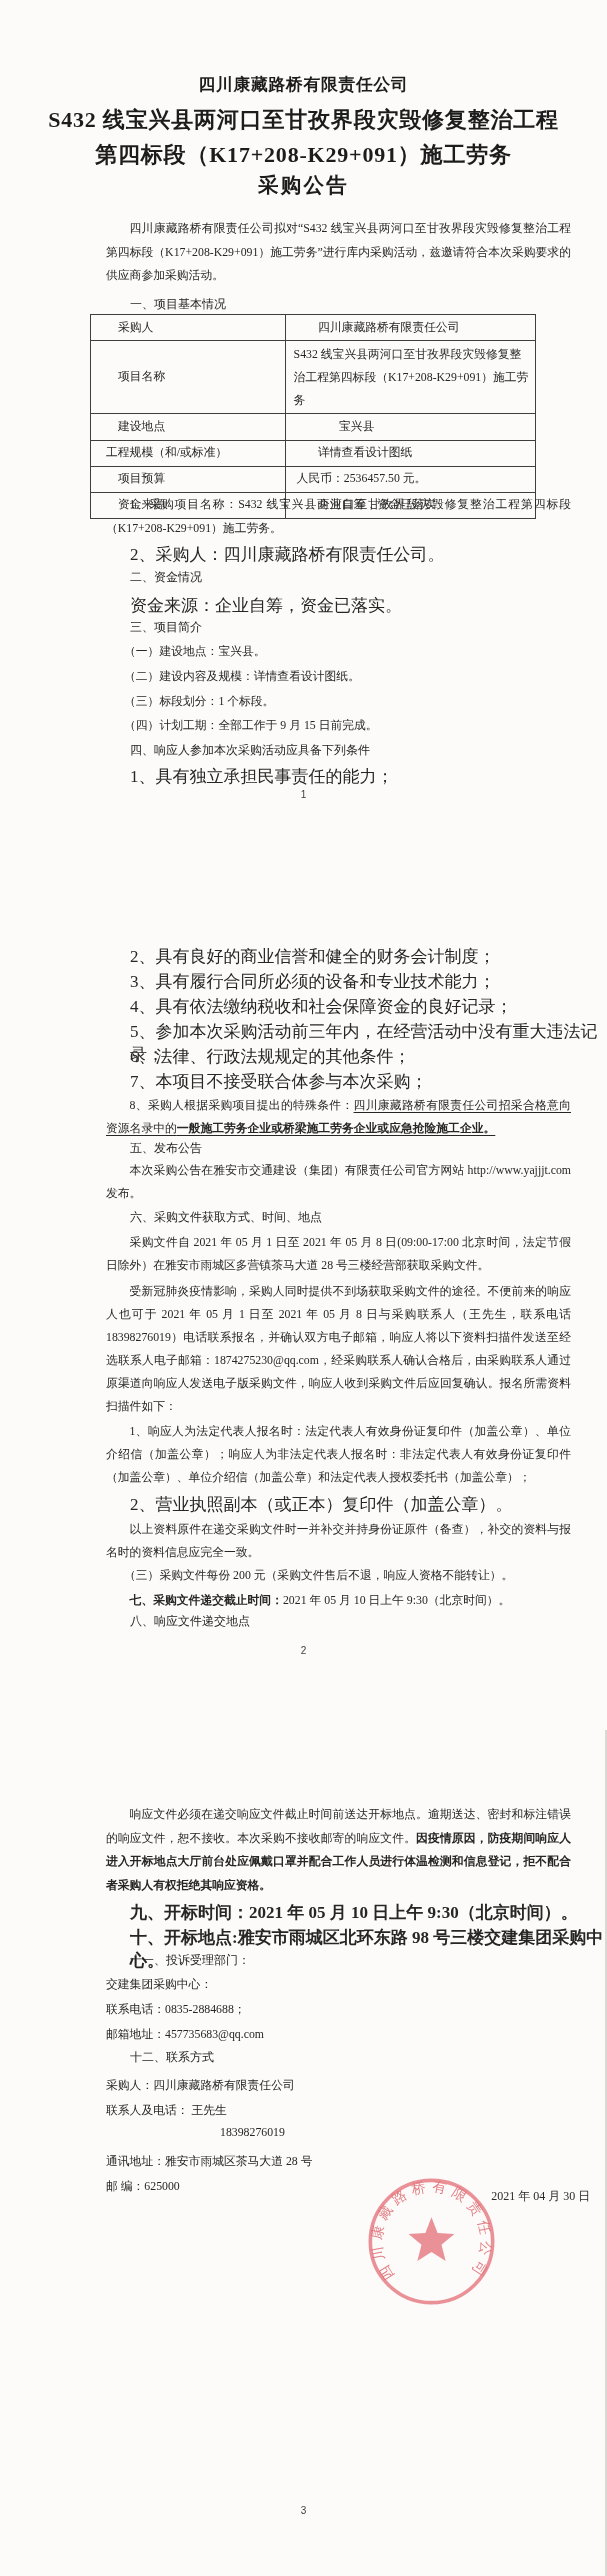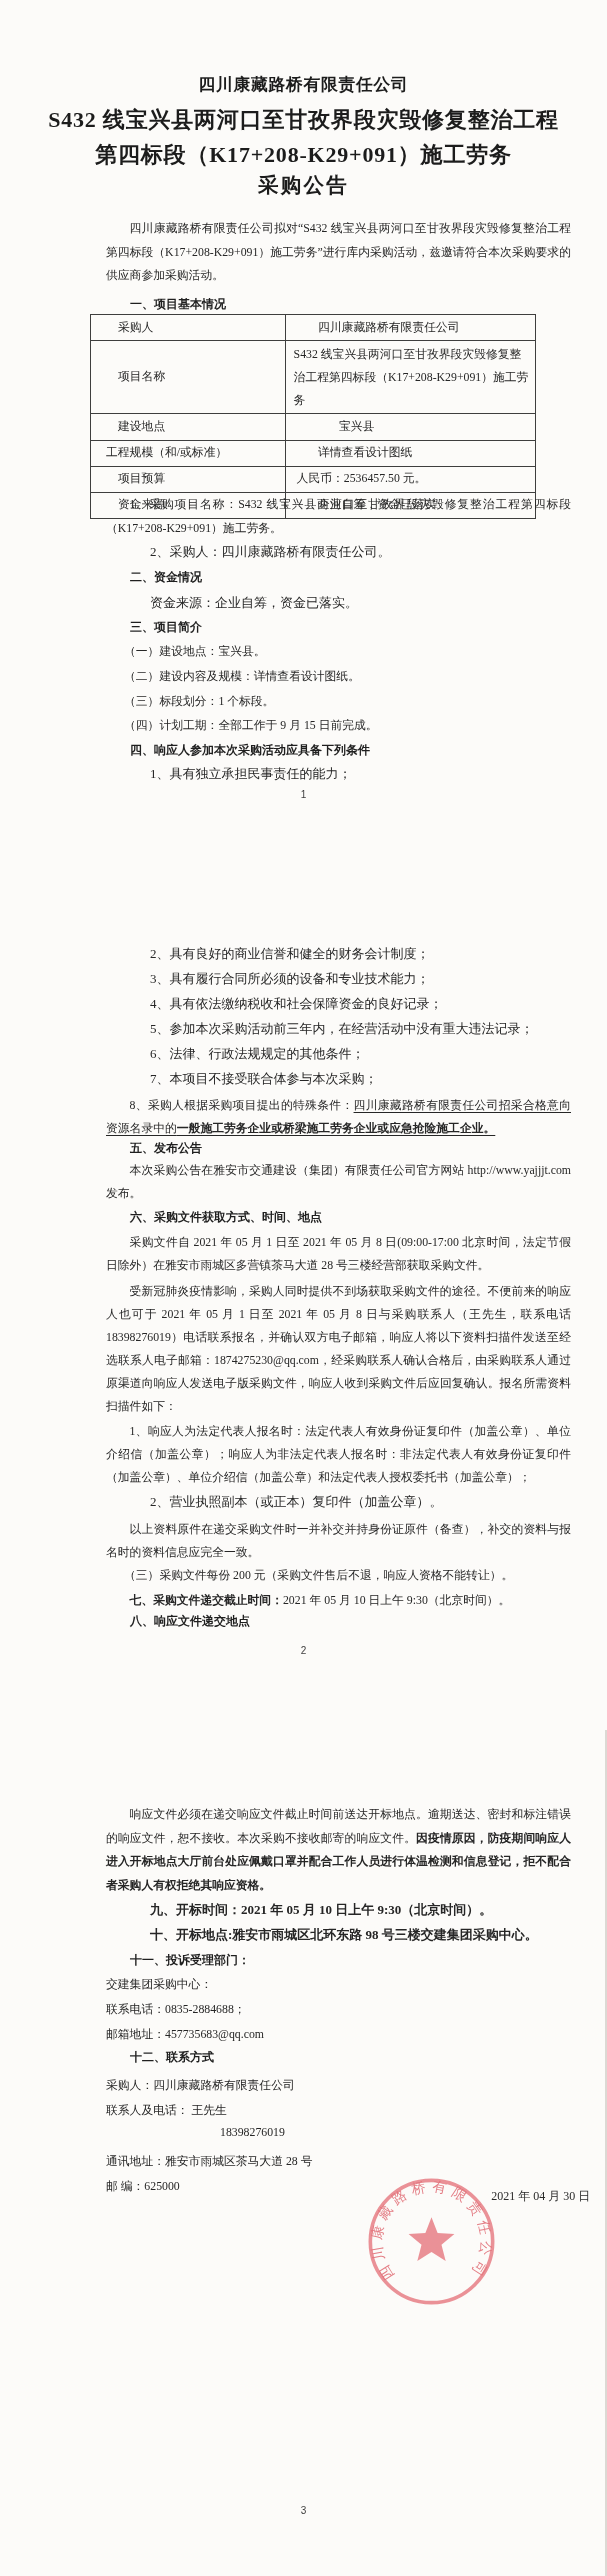--- a/index.html
+++ b/index.html
@@ -10,22 +10,22 @@
     color:#262626;
   }
   .abs { position:absolute; }
   .center { left:0; right:0; text-align:center; }
   .t1 { font-size:16.7px; font-weight:bold; color:#1c1c1c; letter-spacing:0.8px; }
   .t2 { font-size:22px; font-weight:bold; color:#1c1c1c; letter-spacing:0.8px; }
   .t4 { font-size:20.5px; font-weight:bold; color:#1c1c1c; letter-spacing:2.3px;font-family:Liberation Mono, monospace; }
   .p { left:106px; width:465px; font-size:11.8px; line-height:23px; text-align:justify; }
   .lh31 { line-height:23.5px; }
   .indent { text-indent:2em; }
-  .h { left:130px; font-size:12px; font-weight:bold; color:#1f1f1f; }
-  .item { left:130px; font-size:13px;margin-left:20px; }
+  .h { left:130px; font-size:12px; font-weight:normal; color:#1f1f1f; }
+  .item { left:130px; font-size:17px; }
   .sub { left:124px; font-size:11.8px; }
   .bold { font-weight:bold; }
   .ul { text-decoration:underline; text-underline-offset:3px; }
   .pageno { left:0; right:0; text-align:center; font-size:10px; color:#3d3d3d; font-family:"Liberation Sans",sans-serif; }
   table.info { position:absolute; left:90px; top:314px; width:446px; border-collapse:collapse; }
   table.info td { border:1.2px solid #3e3e3e; font-size:11.8px; color:#262626; vertical-align:middle; padding:1.5px 6px; }
   table.info td.lbl { width:161px; padding-left:27px; }
   table.info tr:nth-child(4) td.lbl { padding-left:15px; }
   table.info td.val { padding-left:32px; }
   table.info tr:nth-child(2) td.val { padding-left:7.6px; line-height:23px; }

